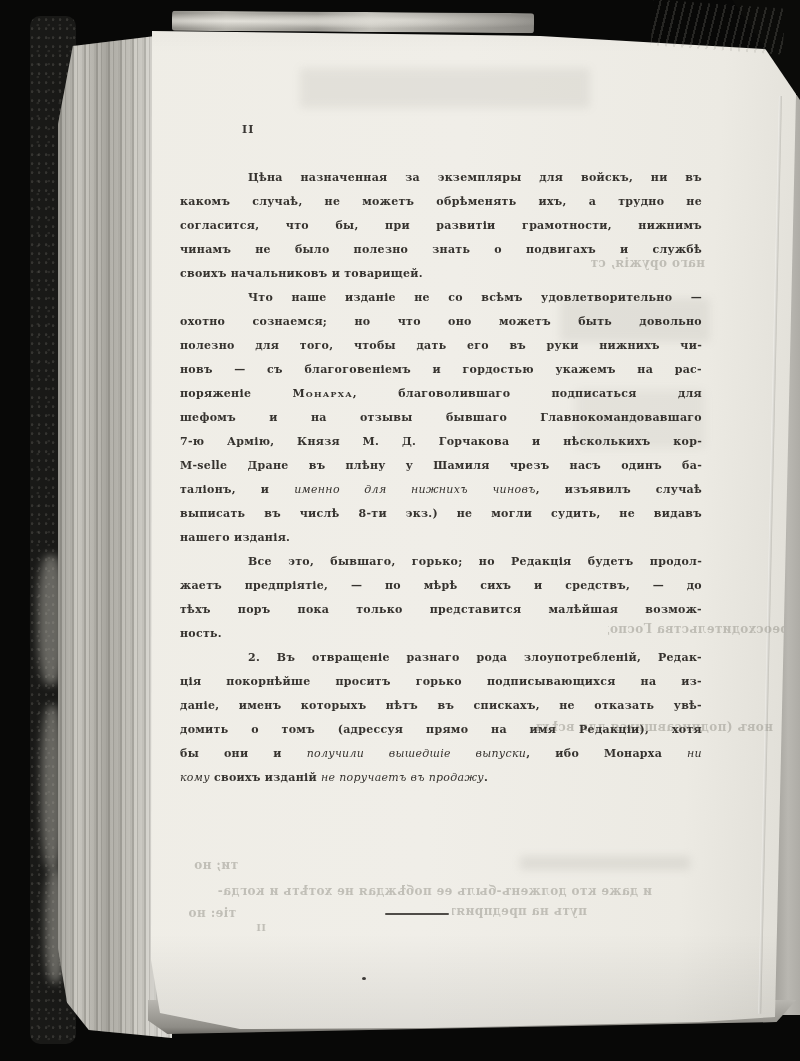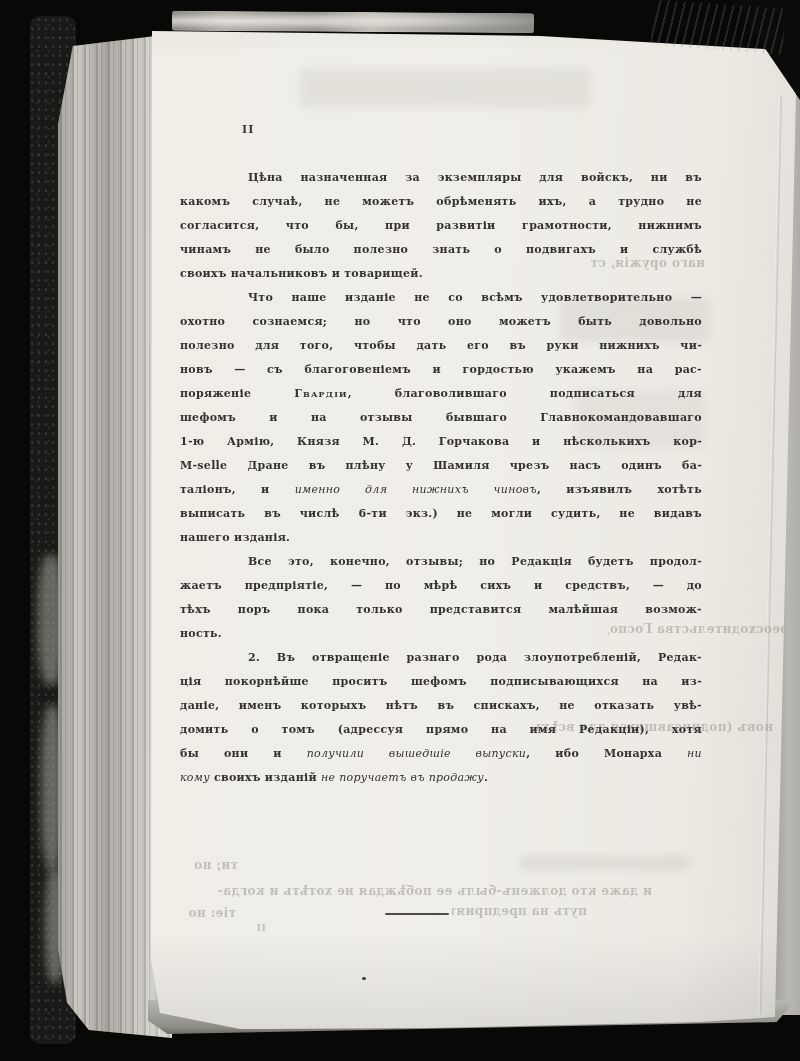--- a/index.html
+++ b/index.html
@@ -139,33 +139,33 @@
     <div class="text-block" id="text-block">
         <div class="tline first"><span>Цѣна назначенная за экземпляры для войскъ, ни въ</span></div>
         <div class="tline"><span>какомъ случаѣ, не можетъ обрѣменять ихъ, а трудно не</span></div>
         <div class="tline"><span>согласится, что бы, при развитіи грамотности, нижнимъ</span></div>
         <div class="tline"><span>чинамъ не было полезно знать о подвигахъ и службѣ</span></div>
         <div class="tline plast"><span>своихъ начальниковъ и товарищей.</span></div>
         <div class="tline first"><span>Что наше изданіе не со всѣмъ удовлетворительно —</span></div>
         <div class="tline"><span>охотно сознаемся; но что оно можетъ быть довольно</span></div>
         <div class="tline"><span>полезно для того, чтобы дать его въ руки нижнихъ чи-</span></div>
         <div class="tline"><span>новъ — съ благоговеніемъ и гордостью укажемъ на рас-</span></div>
-        <div class="tline"><span>поряженіе </span><span class="sc">Гвардіи</span><span>, благоволившаго подписаться для</span></div>
+        <div class="tline"><span>поряженіе </span><span class="sc">Монарха</span><span>, благоволившаго подписаться для</span></div>
         <div class="tline"><span>шефомъ и на отзывы бывшаго Главнокомандовавшаго</span></div>
-        <div class="tline"><span>1-ю Армію, Князя М. Д. Горчакова и нѣсколькихъ кор-</span></div>
+        <div class="tline"><span>7-ю Армію, Князя М. Д. Горчакова и нѣсколькихъ кор-</span></div>
         <div class="tline"><span>M-selle Дране въ плѣну у Шамиля чрезъ насъ одинъ ба-</span></div>
-        <div class="tline"><span>таліонъ, и </span><span class="it">именно для нижнихъ чиновъ</span><span>, изъявилъ хотѣть</span></div>
-        <div class="tline"><span>выписать въ числѣ 6-ти экз.) не могли судить, не видавъ</span></div>
+        <div class="tline"><span>таліонъ, и </span><span class="it">именно для нижнихъ чиновъ</span><span>, изъявилъ случаѣ</span></div>
+        <div class="tline"><span>выписать въ числѣ 8-ти экз.) не могли судить, не видавъ</span></div>
         <div class="tline plast"><span>нашего изданія.</span></div>
-        <div class="tline first"><span>Все это, конечно, отзывы; но Редакція будетъ продол-</span></div>
+        <div class="tline first"><span>Все это, бывшаго, горько; но Редакція будетъ продол-</span></div>
         <div class="tline"><span>жаетъ предпріятіе, — по мѣрѣ сихъ и средствъ, — до</span></div>
         <div class="tline"><span>тѣхъ поръ пока только представится малѣйшая возмож-</span></div>
         <div class="tline plast"><span>ность.</span></div>
         <div class="tline first"><span>2. Въ отвращеніе разнаго рода злоупотребленій, Редак-</span></div>
-        <div class="tline"><span>ція покорнѣйше проситъ шефомъ подписывающихся на из-</span></div>
+        <div class="tline"><span>ція покорнѣйше проситъ горько подписывающихся на из-</span></div>
         <div class="tline"><span>даніе, именъ которыхъ нѣтъ въ спискахъ, не отказать увѣ-</span></div>
         <div class="tline"><span>домить о томъ (адрессуя прямо на имя Редакціи), хотя</span></div>
         <div class="tline"><span>бы они и </span><span class="it">получили вышедшіе выпуски</span><span>, ибо Монарха </span><span class="it">ни</span></div>
         <div class="tline plast"><span class="it">кому</span><span> своихъ изданій </span><span class="it">не поручаетъ въ продажу</span><span>.</span></div>
       </div>
 
     <div class="end-rule"></div>
     <div class="ink-speck"></div>
     <div class="page-crease"></div>
   </div>

